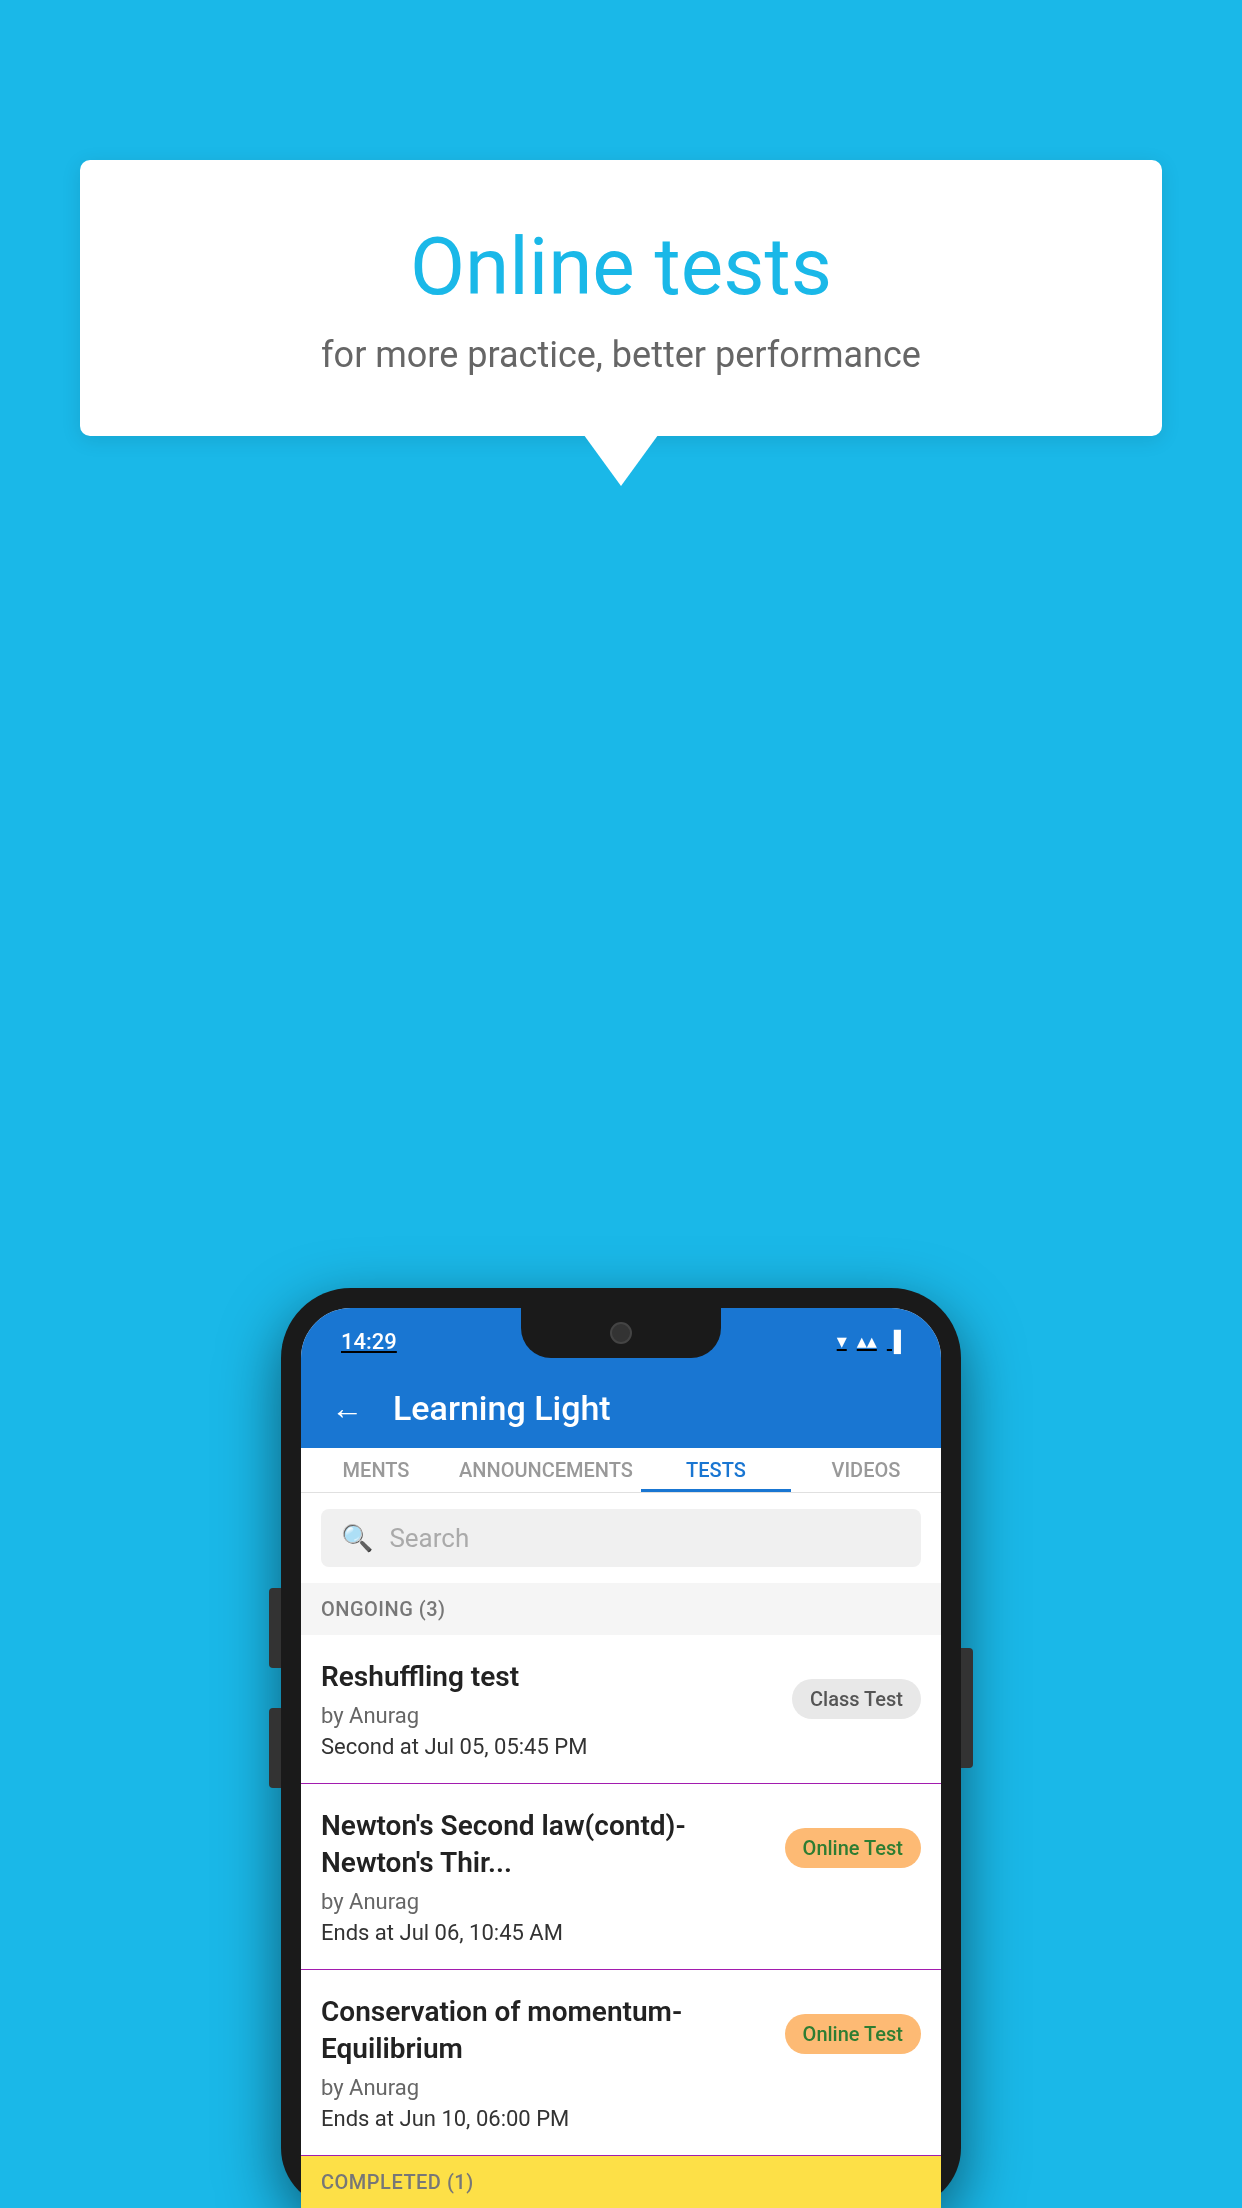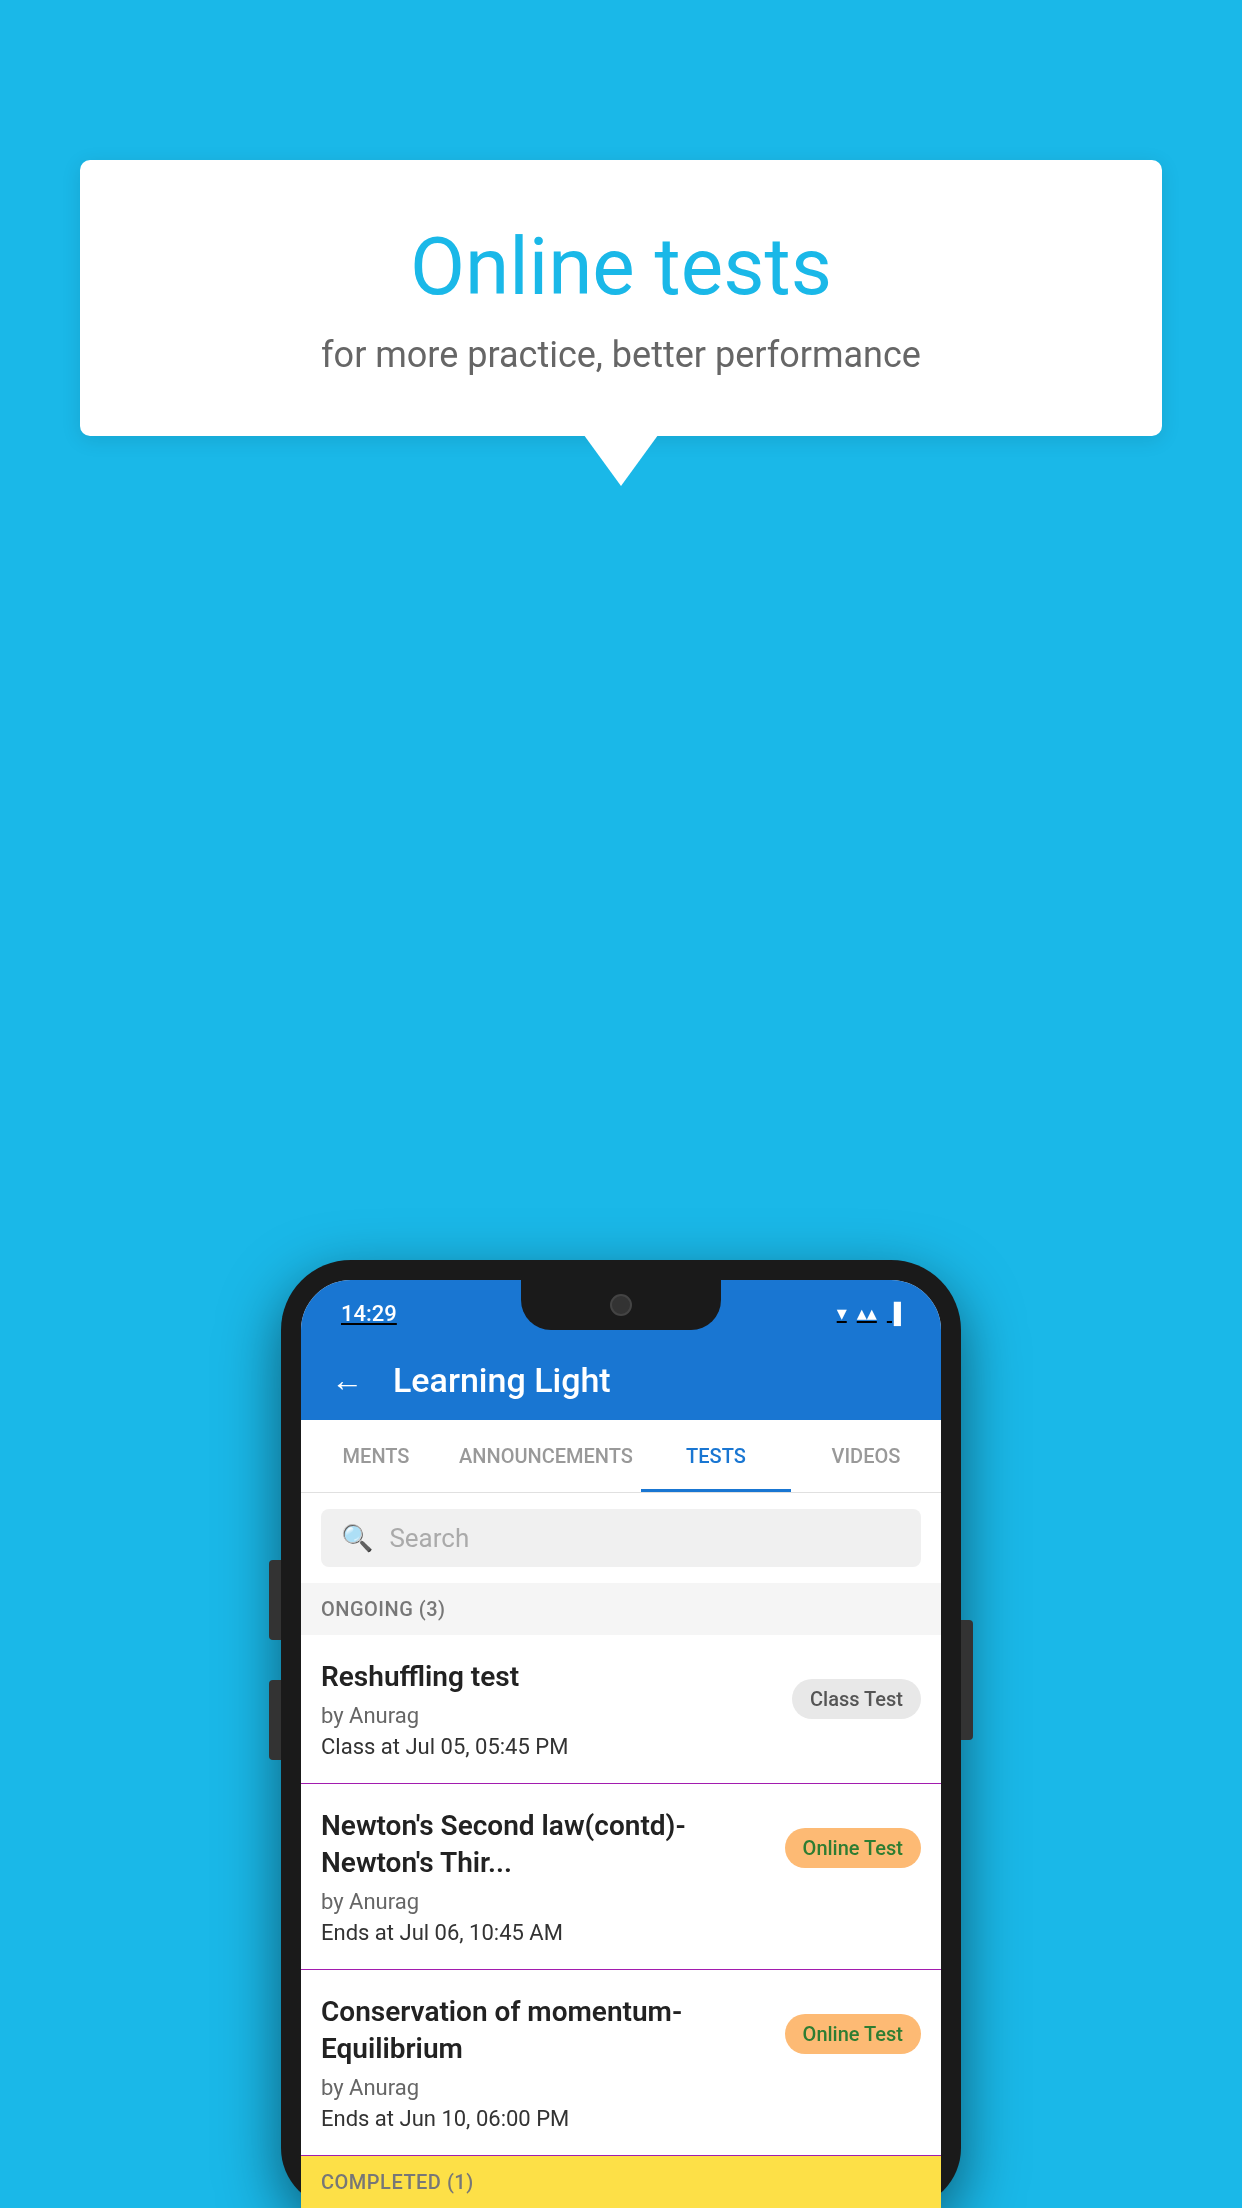--- a/index.html
+++ b/index.html
@@ -191,21 +191,21 @@
     .tabs-bar {
       background: white;
       display: flex;
       border-bottom: 1px solid #e0e0e0;
       overflow: hidden;
     }
 
     .tab {
       flex: 1;
       text-align: center;
-      padding: 24px 8px;
+      padding: 10px 8px;
       font-size: 20px;
       font-weight: 500;
       color: #999;
       position: relative;
       white-space: nowrap;
     }
 
     .tab.active {
       color: #1976d2;
     }
@@ -380,21 +380,21 @@
         </div>
       </div>
 
       <div class="section-header">ONGOING (3)</div>
 
       <div class="test-item">
         <div class="test-info">
           <div class="test-title">Reshuffling test</div>
           <div class="test-author">by Anurag</div>
           <div class="test-time">
-            <span>Class at</span>&nbsp;<span>Jul 05, 05:45 PM</span>
+            <span>Second at</span>&nbsp;<span>Jul 05, 05:45 PM</span>
           </div>
         </div>
         <div class="badge badge-class">Class Test</div>
       </div>
 
       <div class="test-item">
         <div class="test-info">
           <div class="test-title">Newton's Second law(contd)-Newton's Thir...</div>
           <div class="test-author">by Anurag</div>
           <div class="test-time">

